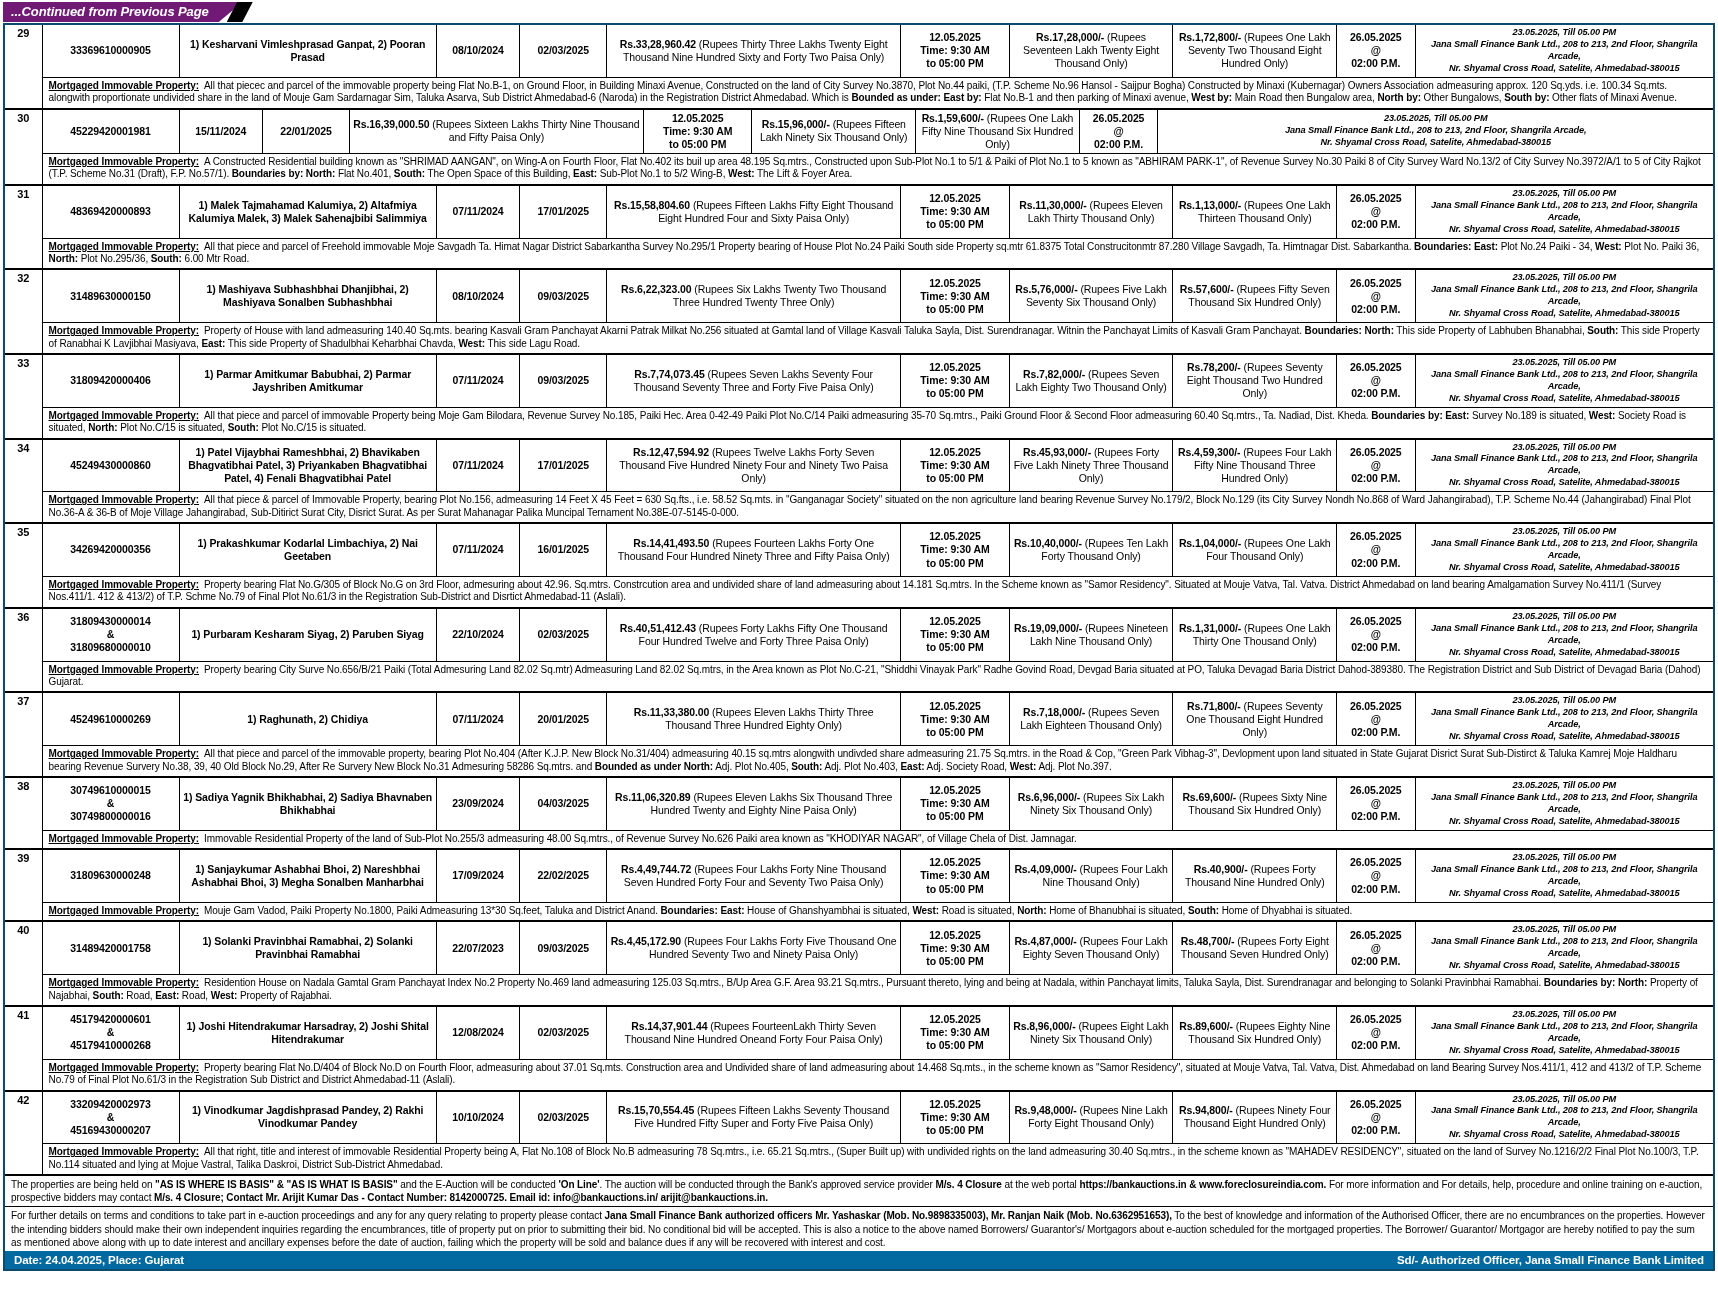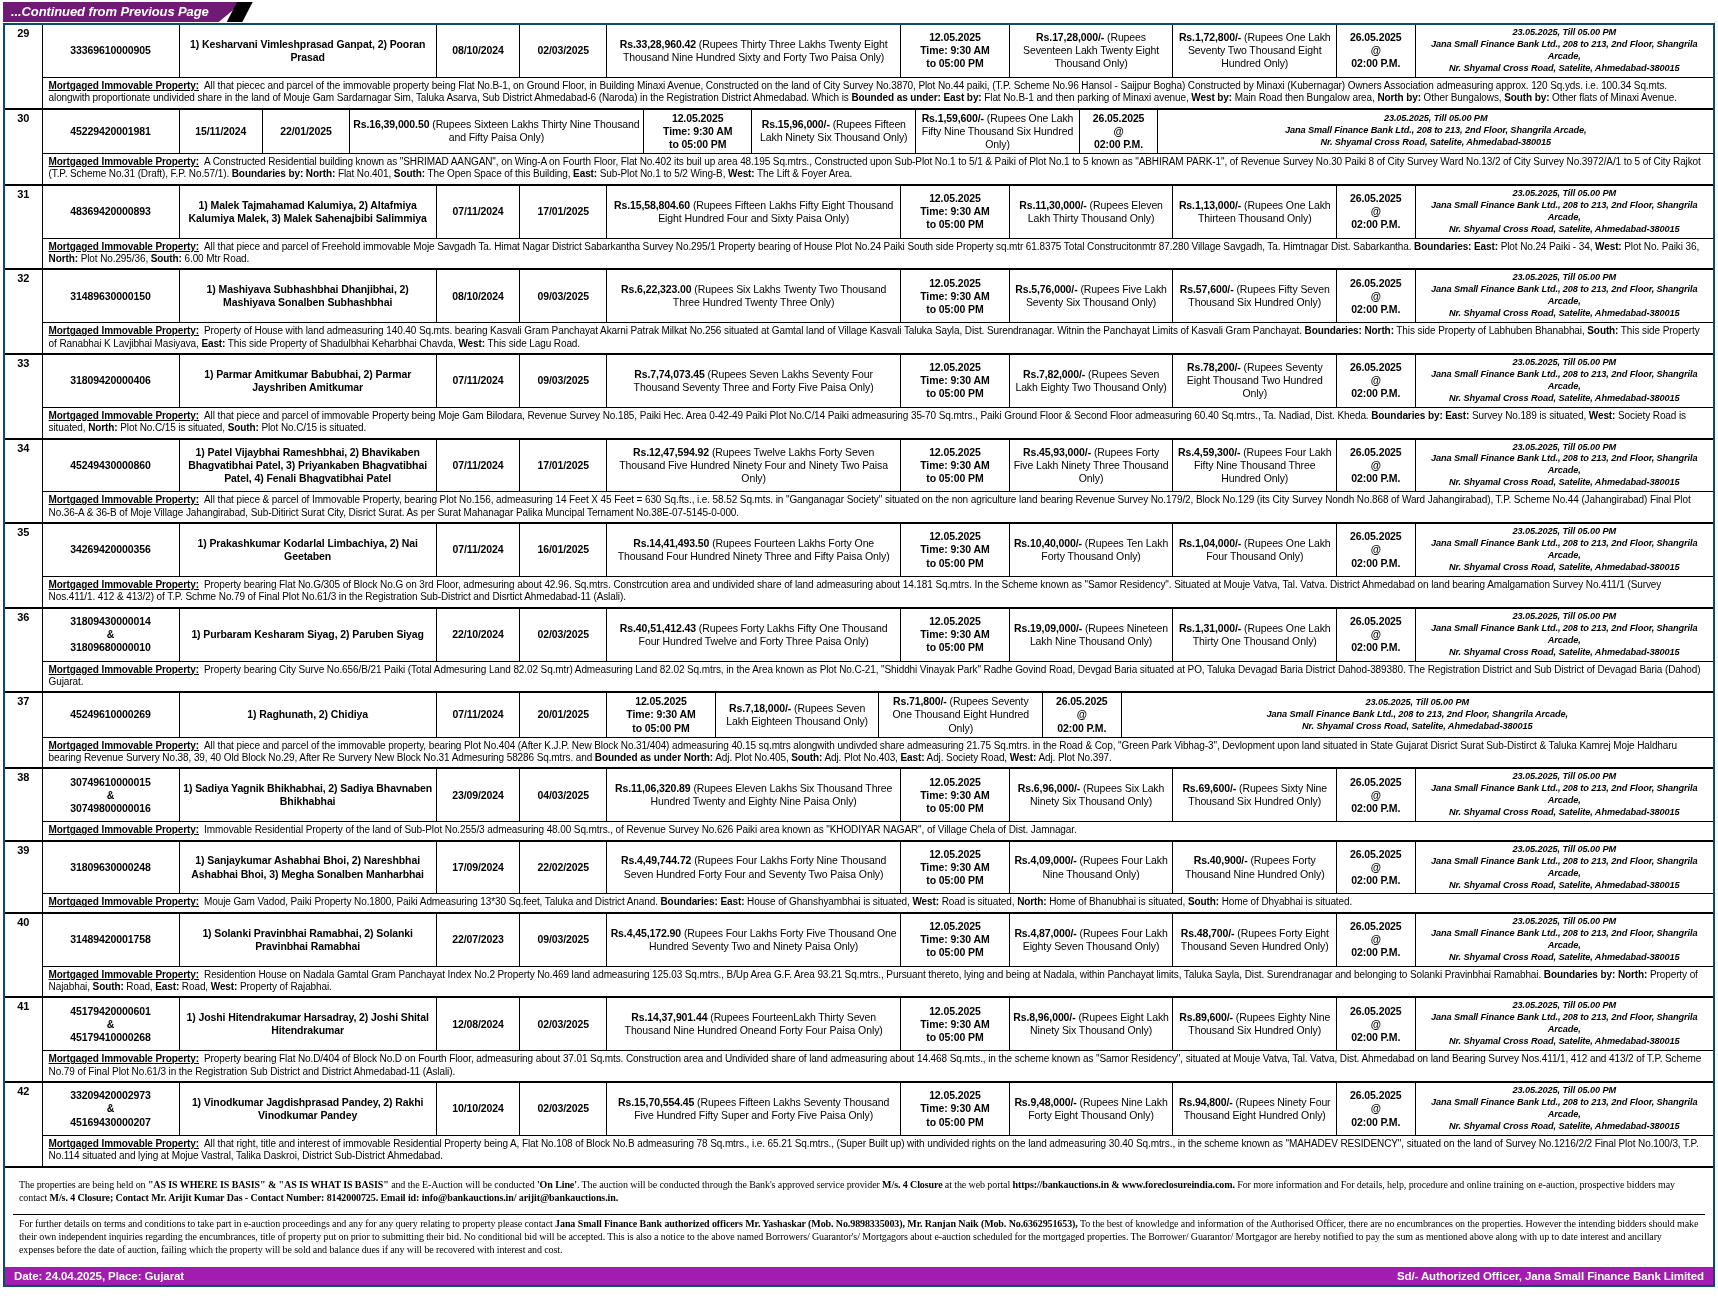--- a/index.html
+++ b/index.html
@@ -28,23 +28,23 @@
   .c.rp{width:9.8%;align-items:center;}
   .c.emd{width:9.8%;}
   .c.cf{width:4.7%;}
   .c.insp{flex:1;}
   .insp .in{font-size:9.2px;line-height:1.3;font-style:italic;}
   .prow{padding:2px 6px 3px 6px;font-size:10px;line-height:1.24;text-align:left;}
   .plabel{font-weight:bold;text-decoration:underline;margin-right:5px;}
   .b{font-weight:bold;}
   
   .footer{padding:0;font-size:10px;line-height:1.32;}
-  .fp{margin:8px;padding:2px 6px;font-family:Liberation Serif, serif;}
+  .fp{margin:0;padding:2px 6px;}
   .fp2{border-top:1.3px solid #000;}
-  .bottombar{background:#a21caf;color:#fff;display:flex;justify-content:space-between;align-items:center;font-weight:bold;font-size:11.5px;padding:3px 9px;}
+  .bottombar{background:#0369a1;color:#fff;display:flex;justify-content:space-between;align-items:center;font-weight:bold;font-size:11.5px;padding:3px 9px;}
 </style>
 </head>
 <body>
 
 <div class="doc">
 
   <div class="topbar-row">
     <div class="topbar">...Continued from Previous Page</div>
     <div class="topbar-tail"></div>
   </div>
@@ -507,20 +507,26 @@
         </div>
         <div class="c names">
           <div class="in">1) Raghunath, 2) Chidiya</div>
         </div>
         <div class="c d1">
           <div class="in">07/11/2024</div>
         </div>
         <div class="c d2">
           <div class="in">20/01/2025</div>
         </div>
+        <div class="c amt">
+          <div class="in">
+            <span class="bv">Rs.11,33,380.00</span>
+            <span class="w">(Rupees Eleven Lakhs Thirty Three Thousand Three Hundred Eighty Only)</span>
+          </div>
+        </div>
         <div class="c auc">
           <div class="in pre">12.05.2025
 Time: 9:30 AM
 to 05:00 PM</div>
         </div>
         <div class="c rp">
           <div class="in">
             <span class="bv">Rs.7,18,000/-</span>
             <span class="w">(Rupees Seven Lakh Eighteen Thousand Only)</span>
           </div>

